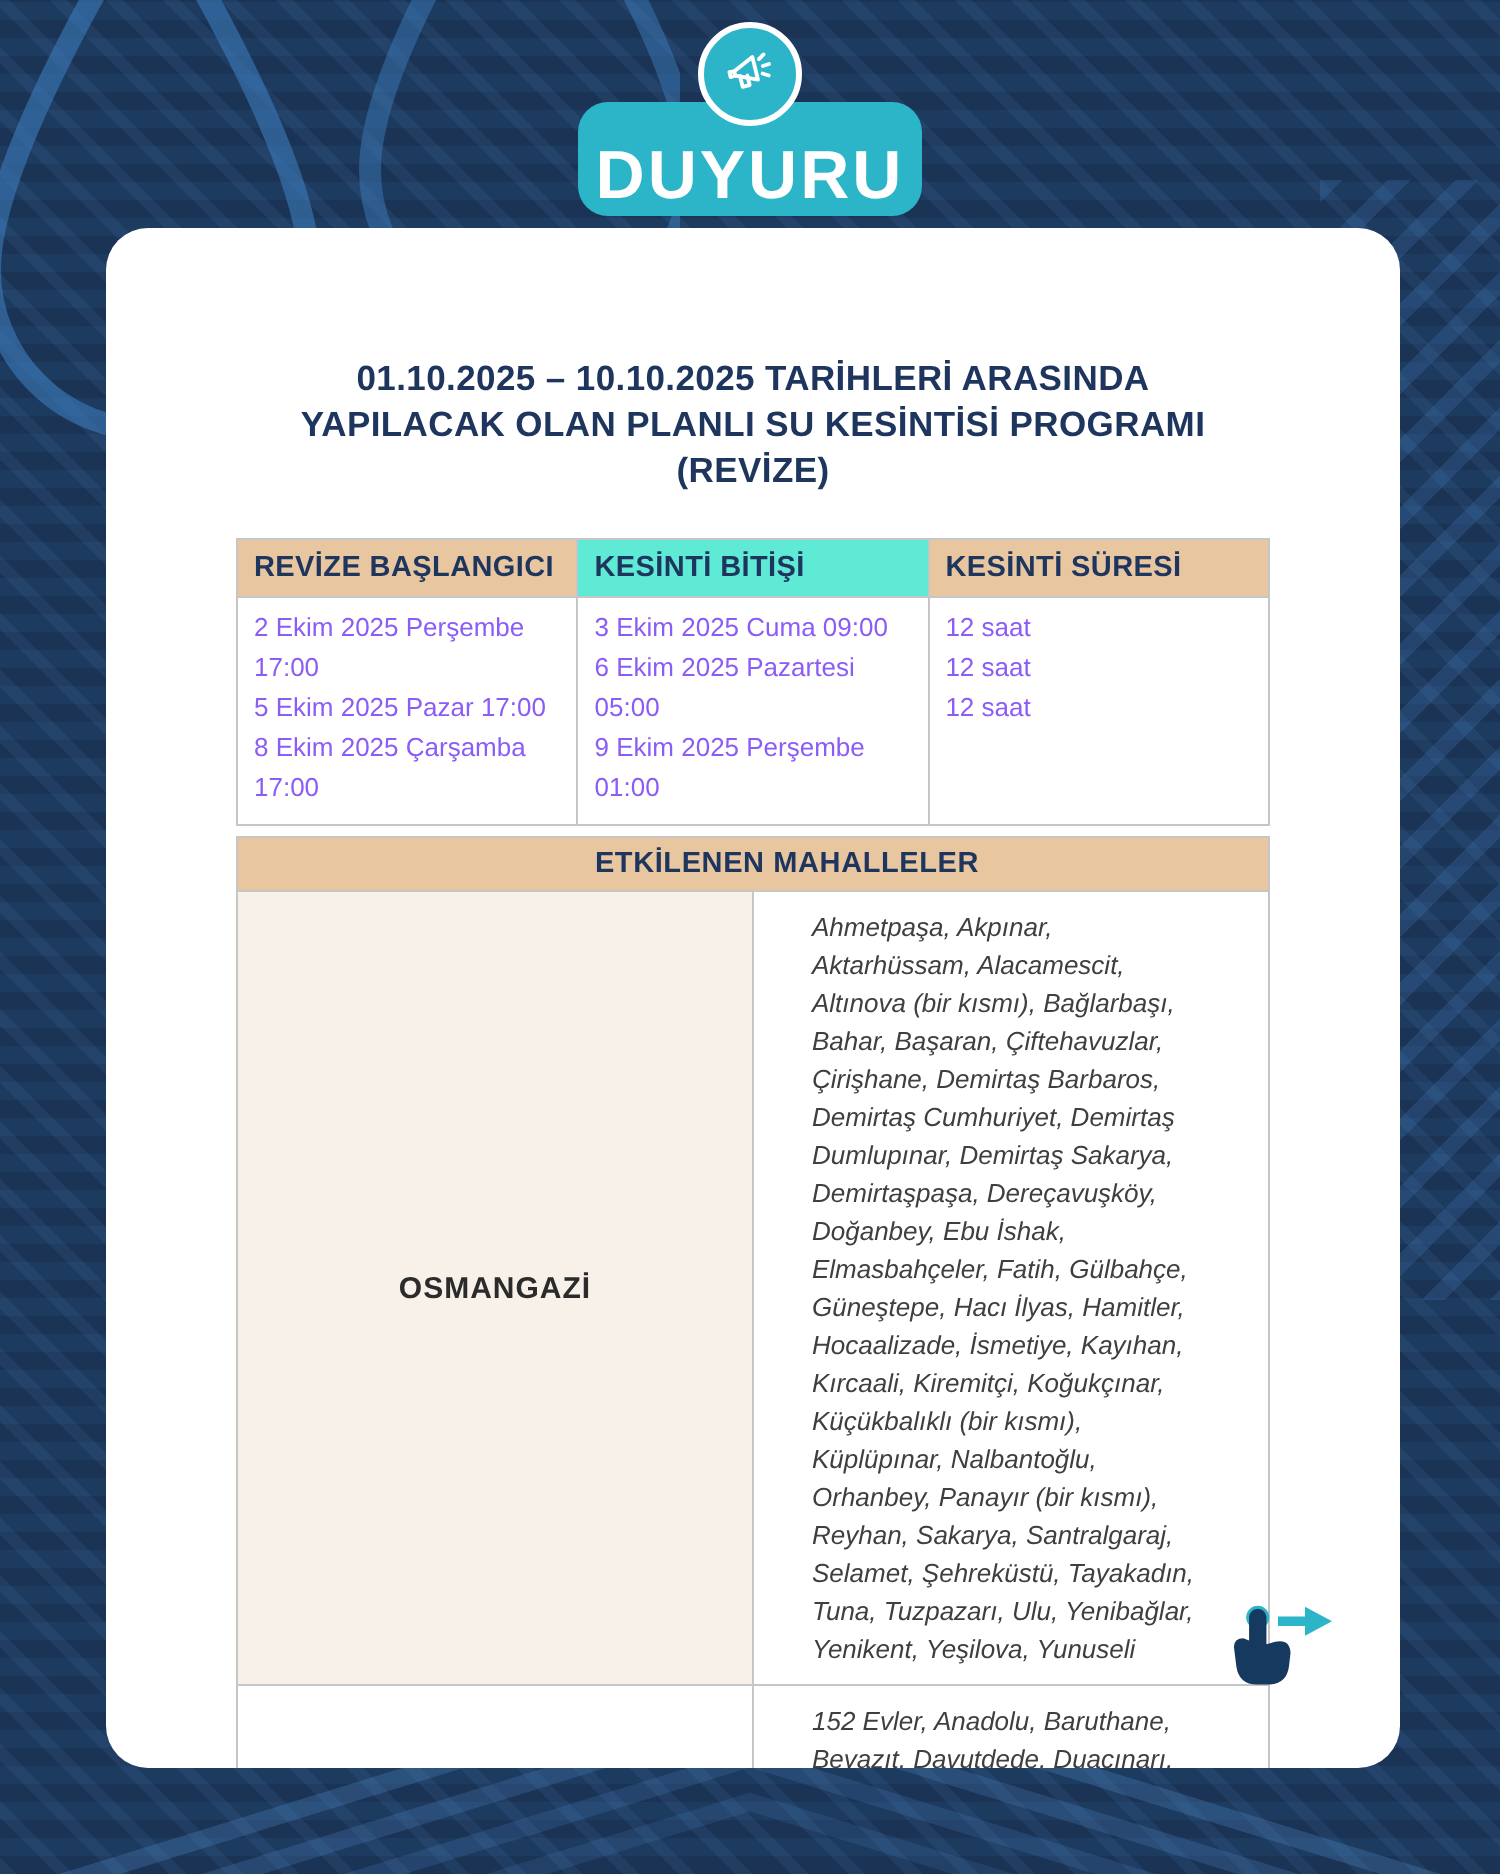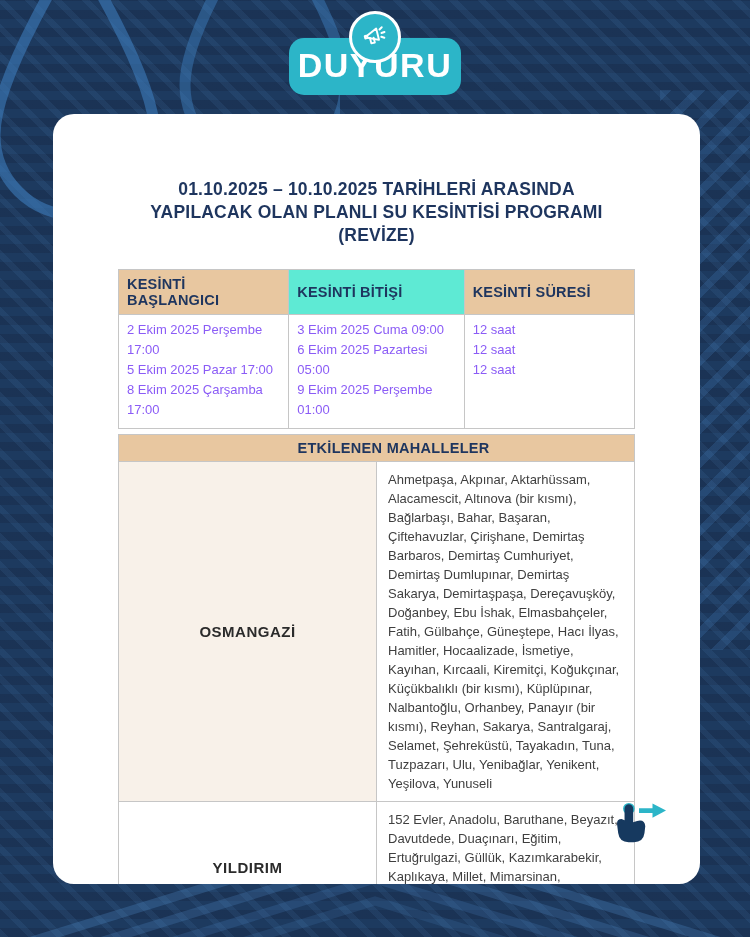--- a/index.html
+++ b/index.html
@@ -16,23 +16,23 @@
   }
   .bg-texture-right{
     position:absolute;right:0;top:90px;width:90px;height:560px;
     background:repeating-linear-gradient(135deg, rgba(70,130,195,0.22) 0 8px, transparent 8px 24px);
   }
   .droplets{position:absolute;left:-20px;top:-30px;}
   .chevrons{position:absolute;left:0;bottom:0;}
 
   
   .badge{
-    position:absolute;left:50%;top:38px;transform:translateX(-50%);
+    position:absolute;left:50%;top:51px;transform:translateX(-50%);
     width:172px;height:57px;border-radius:15px;
-    display:flex;align-items:flex-start;justify-content:center;
+    display:flex;align-items:flex-end;justify-content:center;
     z-index:2;
   }
   .badge span{
     color:#ffffff;font-size:34px;font-weight:bold;letter-spacing:1.5px;
     padding-top:8px;
   }
   .badge-circle{
     position:absolute;left:50%;top:11px;transform:translateX(-50%);
     width:52px;height:52px;border-radius:50%;
     border:3px solid #ffffff;box-sizing:border-box;
@@ -64,22 +64,22 @@
   .mahalle{margin-top:5px;table-layout:fixed;}
   .tan-row{
     color:#1e355e;font-size:14.5px;font-weight:bold;text-align:center;
     padding:5px 8px;letter-spacing:0.3px;
   }
   .lbl{
     width:36%;text-align:center;vertical-align:middle;
     color:#2b2b2b;font-size:15px;font-weight:bold;letter-spacing:0.5px;
   }
   .txt{
-    padding:8px 11px;vertical-align:middle;
-    color:#3f3f3f;font-size:13px;line-height:19px;
+    padding:8px 29px;vertical-align:middle;
+    color:#3f3f3f;font-size:13px;line-height:19px;font-style:italic;
   }
   .swipe{position:absolute;right:32px;bottom:30px;width:58px;height:54px;}
 </style>
 </head>
 <body>
 
 <div class="canvas">
   <div class="bg-texture"></div>
   <div class="bg-texture-right"></div>
 
@@ -120,21 +120,21 @@
     </div>
 
     <table class="sched">
       <colgroup>
           <col class="c1">
           <col class="c2">
           <col class="c3">
         </colgroup>
       <thead>
         <tr>
-          <th style="background:#e8c7a0;">KESİNTİ BAŞLANGICI</th>
+          <th style="background:#e8c7a0;">REVİZE BAŞLANGICI</th>
           <th style="background:#5eead4;">KESİNTİ BİTİŞİ</th>
           <th style="background:#e8c7a0;">KESİNTİ SÜRESİ</th>
         </tr>
       </thead>
       <tbody>
         <tr>
           <td>
             <div>2 Ekim 2025 Perşembe 17:00</div>
             <div>5 Ekim 2025 Pazar 17:00</div>
             <div>8 Ekim 2025 Çarşamba 17:00</div>

